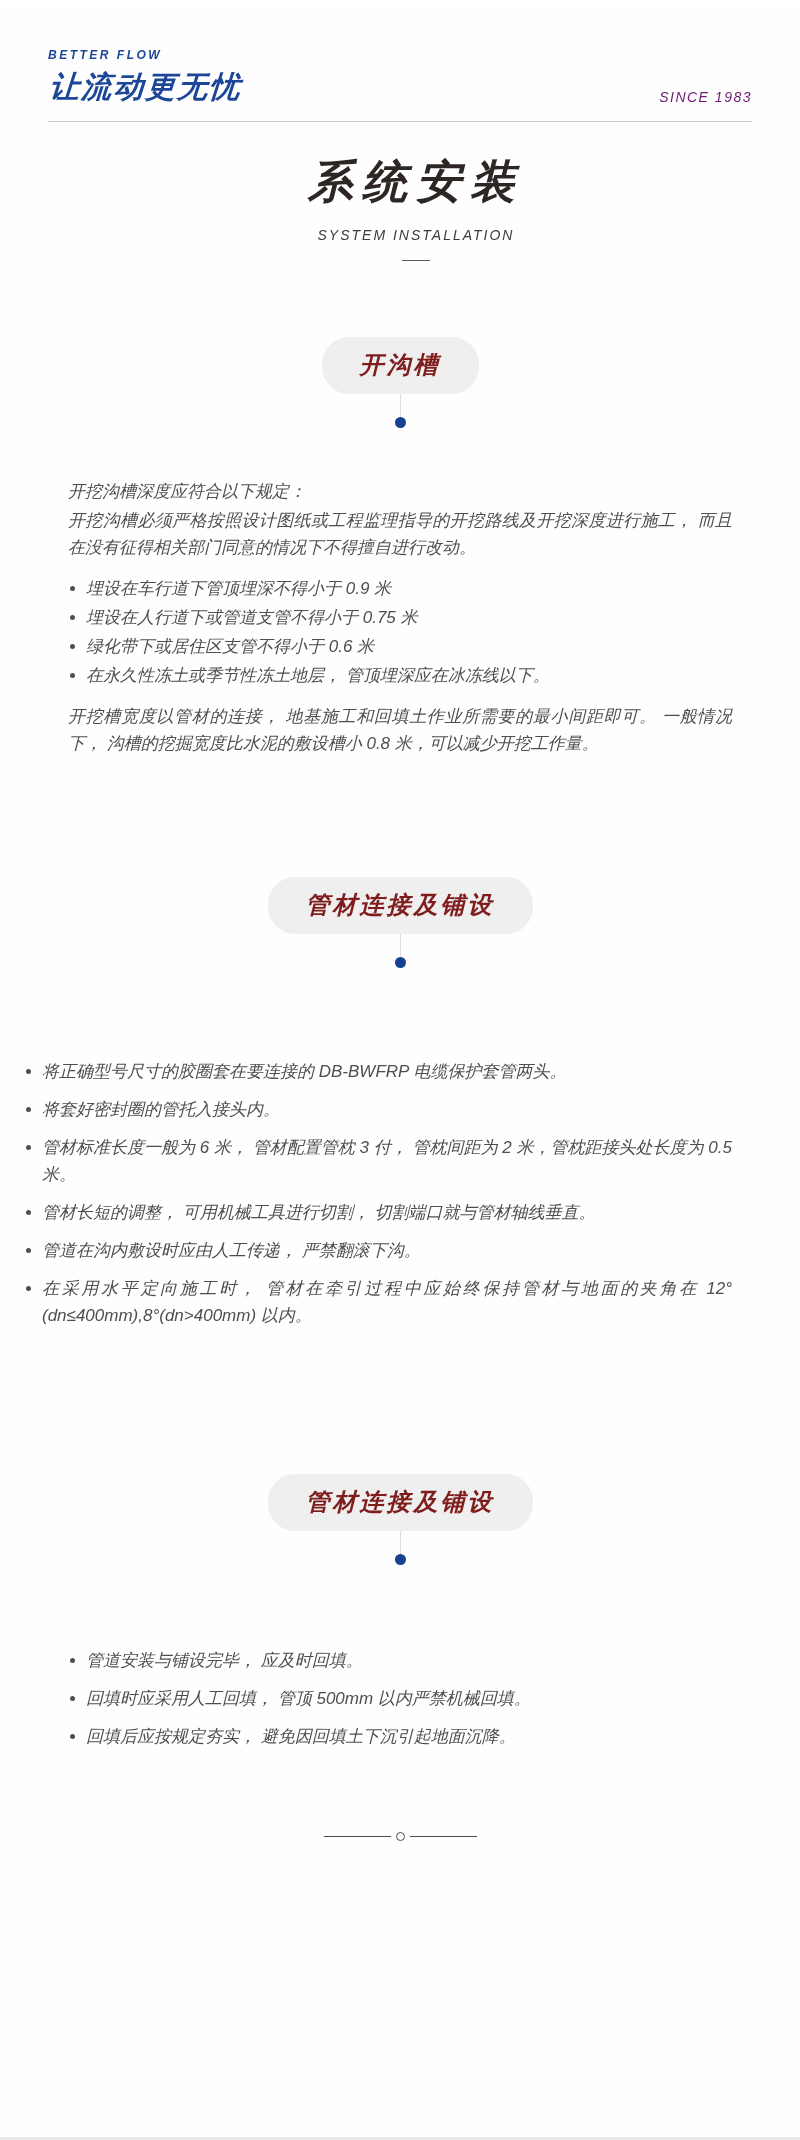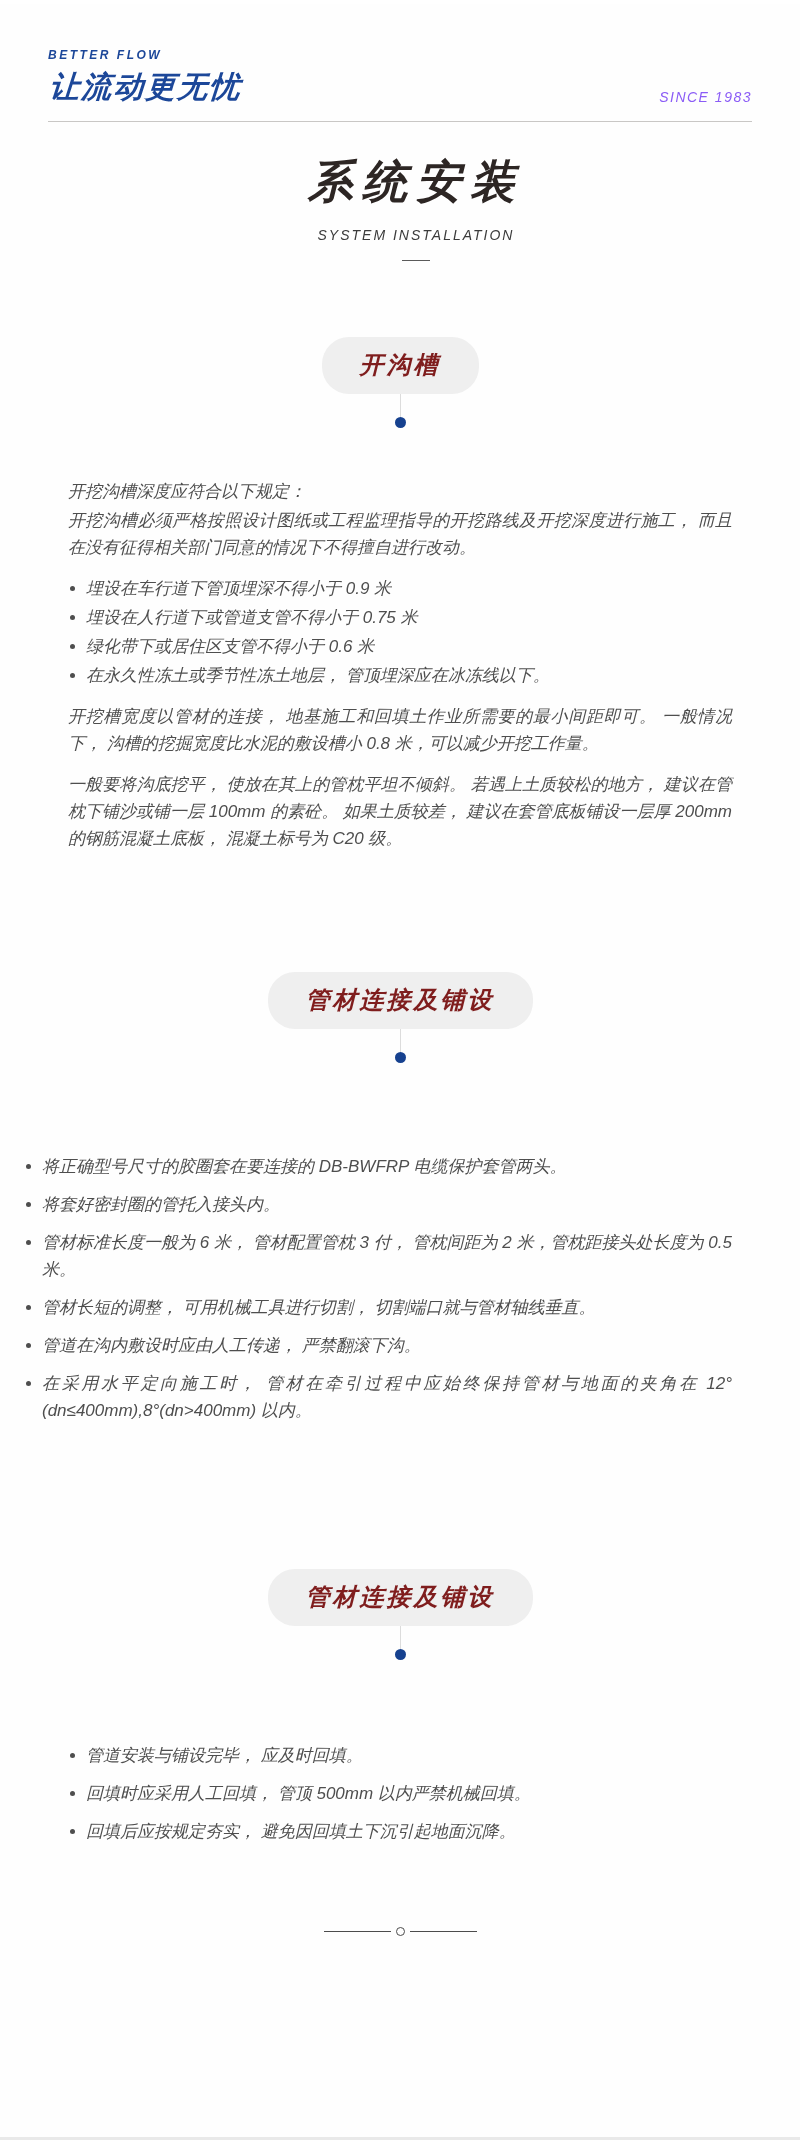--- a/index.html
+++ b/index.html
@@ -21,21 +21,21 @@
   .header-top { display: flex; justify-content: space-between; align-items: flex-end; }
   .tagline {
     font-size: 12px; font-weight: bold; letter-spacing: 2.5px;
     color: #1c4799; margin-bottom: 5px;
   }
   .logo-cn {
     font-size: 30px; font-weight: 800; letter-spacing: 2px;
     color: #1c4799; transform: skewX(-4deg); transform-origin: left bottom;
   }
   .since {
-    font-size: 14px; color: #8b5cf6; letter-spacing: 1.5px; padding-bottom: 3px;
+    font-size: 14px; color: #701a75; letter-spacing: 1.5px; padding-bottom: 3px;
   }
   .header-divider { margin-top: 13px; border-top: 1px solid #c9c7c5; }
 
   
   .title-block { margin-top: 30px; text-align: center; padding-left: 32px; }
   .page-title {
     font-size: 45px; font-weight: bold; letter-spacing: 9px;
     color: #2d2624;
   }
   .page-subtitle {
@@ -126,21 +126,20 @@
     <div class="content">
       <p style="margin-bottom:2px;">开挖沟槽深度应符合以下规定：</p>
       <p>开挖沟槽必须严格按照设计图纸或工程监理指导的开挖路线及开挖深度进行施工， 而且在没有征得相关部门同意的情况下不得擅自进行改动。</p>
       <ul class="list-tight">
         <li>埋设在车行道下管顶埋深不得小于 0.9 米</li>
         <li>埋设在人行道下或管道支管不得小于 0.75 米</li>
         <li>绿化带下或居住区支管不得小于 0.6 米</li>
         <li>在永久性冻土或季节性冻土地层， 管顶埋深应在冰冻线以下。</li>
       </ul>
       <p>开挖槽宽度以管材的连接， 地基施工和回填土作业所需要的最小间距即可。 一般情况下， 沟槽的挖掘宽度比水泥的敷设槽小 0.8 米，可以减少开挖工作量。</p>
-      <p>一般要将沟底挖平， 使放在其上的管枕平坦不倾斜。 若遇上土质较松的地方， 建议在管枕下铺沙或铺一层 100mm 的素砼。 如果土质较差， 建议在套管底板铺设一层厚 200mm 的钢筋混凝土底板， 混凝土标号为 C20 级。</p>
     </div>
   </div>
 
   <div class="section section-2">
     <div class="section-head">
       <div class="badge-pill">管材连接及铺设</div>
       <div class="connector"></div>
       <div class="dot"></div>
     </div>
     <div class="content">

